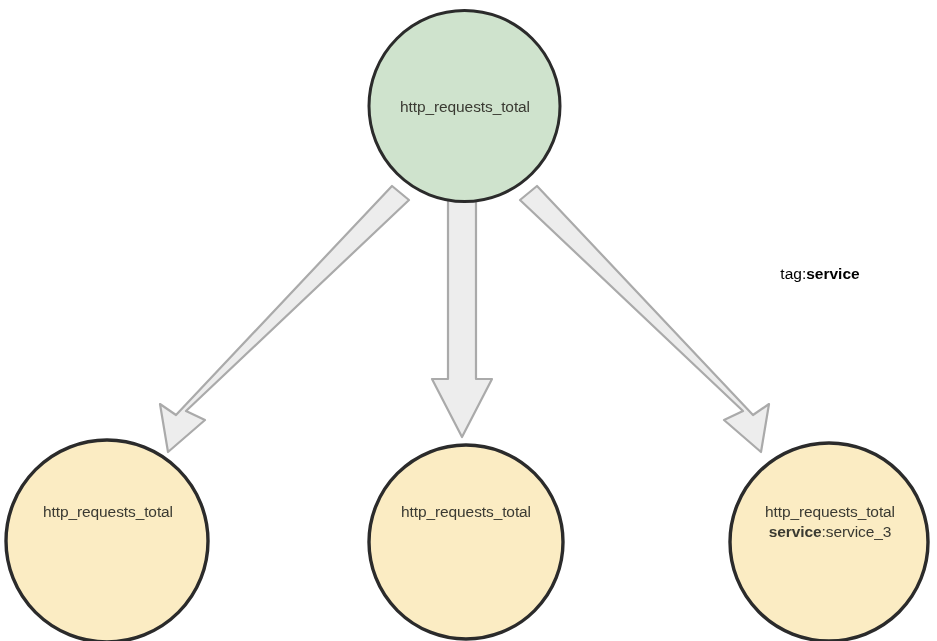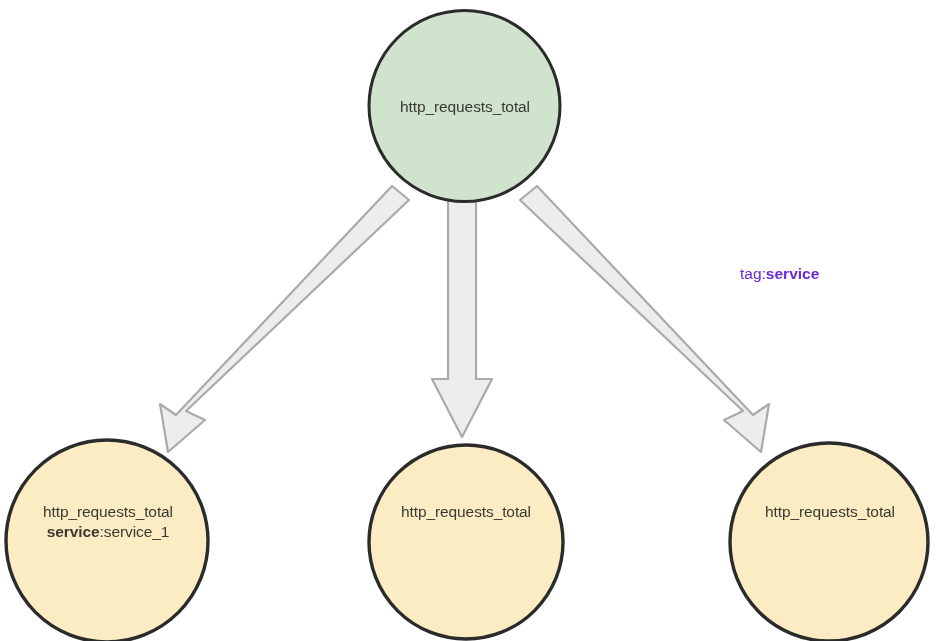--- a/index.html
+++ b/index.html
@@ -69,22 +69,23 @@
   #leaf-label-2 {
     left: 730px;
     top: 502px;
     width: 200px;
   }
   #tag-annotation {
     position: absolute;
     left: 740px;
     top: 265px;
     width: 160px;
+    text-align: center;
     font-size: 15.5px;
-    color: #6d28d9;
+    color: #000000;
     white-space: nowrap;
   }
   #tag-annotation .tag-prefix { font-weight: 400; }
   #tag-annotation .tag-name { font-weight: 700; }
 </style>
 </head>
 <body>
 
 <div id="diagram-root">
 
@@ -110,26 +111,26 @@
       <circle cx="829" cy="542" r="99" fill="#fbecc3" stroke="#2b2b2b" stroke-width="3.4"></circle>
     </g>
   </svg>
 
   <div class="node-label" id="root-node-label">
     <span class="line1">http_requests_total</span>
   </div>
 
   <div class="node-label" id="leaf-label-0">
     <span class="line1">http_requests_total</span>
-    <span class="line2"><span class="tagkey">service</span><span class="tagval">:</span><span class="tagval">service_1</span></span>
   </div>
 
   <div class="node-label" id="leaf-label-1">
     <span class="line1">http_requests_total</span>
   </div>
 
   <div class="node-label" id="leaf-label-2">
     <span class="line1">http_requests_total</span>
+    <span class="line2"><span class="tagkey">service</span><span class="tagval">:</span><span class="tagval">service_3</span></span>
   </div>
 
   <div id="tag-annotation"><span class="tag-prefix">tag:</span><span class="tag-name">service</span></div>
 
 </div>
 
 </body></html>

